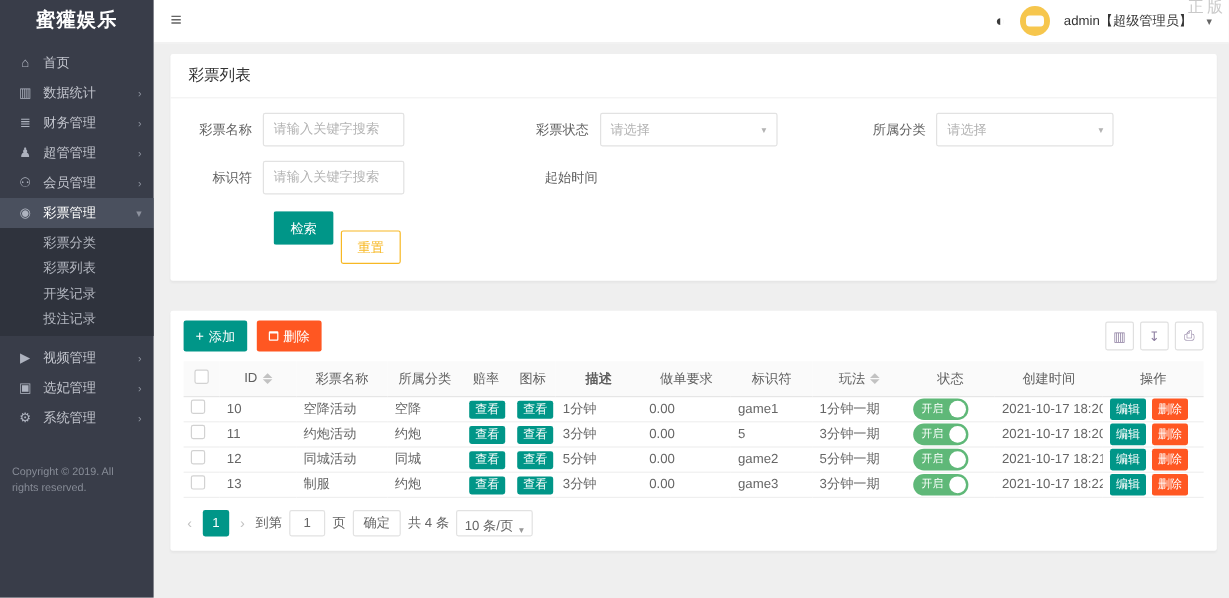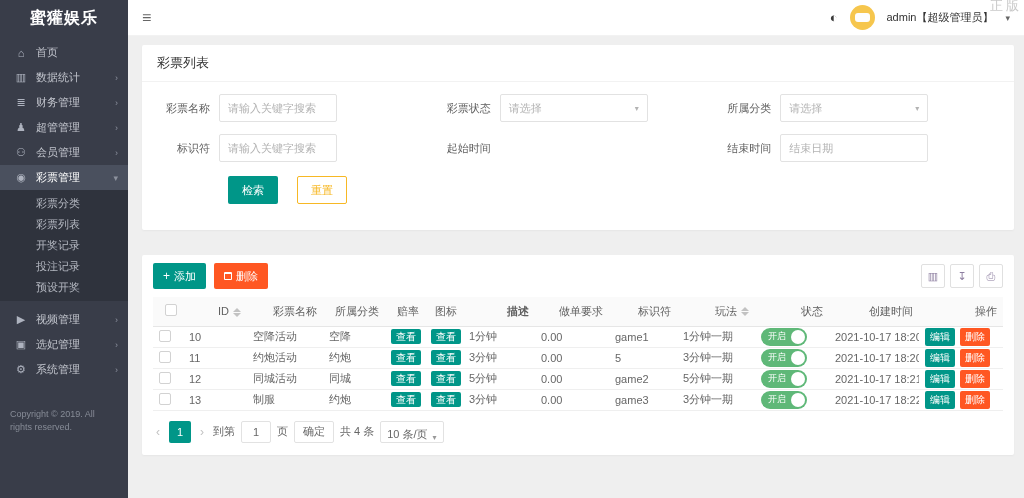--- a/index.html
+++ b/index.html
@@ -35,38 +35,38 @@
 
   .card-title { padding:9px 15px; font-size:13px; color:#333; border-bottom:1px solid #f2f2f2; }
   .form-area { padding:12px 15px 0 15px; }
   .form-row { display:flex; margin-bottom:12px; }
   .form-group { display:flex; align-items:center; width:288px; }
   .f-label { width:62px; text-align:right; font-size:11px; color:#5f5f5f; padding-right:9px; }
   .f-input { width:118px; height:28px; border:1px solid #e2e2e2; border-radius:2px; padding:0 8px; font-size:11px; color:#666; outline:none; }
   .f-input::placeholder { color:#b3b3b3; }
   .f-select { width:148px; height:28px; border:1px solid #e2e2e2; border-radius:2px; padding:0 8px; font-size:11px; color:#b3b3b3; display:flex; align-items:center; cursor:pointer; background:#fff; }
   .f-select .sel-caret { margin-left:auto; font-size:8px; color:#b3b3b3; }
-  .btn-row { padding:2px 0 26px 71px; display:flex; gap:19px; }
+  .btn-row { padding:2px 0 14px 71px; display:flex; gap:6px; }
   .btn { height:28px; padding:0 13px; border-radius:2px; font-size:11px; display:inline-flex; align-items:center; cursor:pointer; border:1px solid transparent; }
   .btn-primary { background:#009688; color:#fff; }
-  .btn-reset { background:#fff; border-color:#f7b824; color:#f7b824; }
+  .btn-reset { background:#fff; border-color:#f7b824; color:#f7b824;margin-top:16px; }
 
   
   .table-card { margin-top:25px; }
   .toolbar { padding:8px 11px; display:flex; align-items:center; }
   .btn-sm { height:26px; padding:0 10px; border-radius:2px; font-size:11px; color:#fff; display:inline-flex; align-items:center; gap:4px; cursor:pointer; }
   .btn-add { background:#009688; }
   .btn-delete { background:#FF5722; margin-left:8px; }
   .plus-glyph { font-size:12px; line-height:1; }
   .trash-glyph { width:8px; height:8px; border:1px solid #fff; border-top:2px solid #fff; border-radius:1px; display:inline-block; }
   .tool-icons { margin-left:auto; display:flex; gap:5px; }
   .tool-icon-btn { width:24px; height:24px; border:1px solid #e0e0e0; border-radius:2px; background:#fff; color:#8d7ea0; font-size:11px; display:flex; align-items:center; justify-content:center; cursor:pointer; }
 
   table { width:calc(100% - 22px); margin:0 11px; border-collapse:collapse; font-size:11px; color:#666; table-layout:fixed; }
-  th { font-weight:normal; text-align:right; padding:0 6px; height:29px; color:#5f5f5f; border-bottom:1px solid #e6e6e6; background:#fafafa;margin-left:20px; }
+  th { font-weight:normal; text-align:center; padding:0 6px; height:29px; color:#5f5f5f; border-bottom:1px solid #e6e6e6; background:#fafafa;margin-left:20px; }
   td { padding:0 6px; height:21px; border-bottom:1px solid #efefef; overflow:hidden; white-space:nowrap; }
   .col-check { width:30px; } .col-id { width:64px; } .col-name { width:76px; } .col-cat { width:62px; }
   .col-odds { width:40px; } .col-icon { width:38px; } .col-desc { width:72px;font-weight:bold; } .col-req { width:74px; }
   .col-ident { width:68px; } .col-play { width:78px; } .col-status { width:74px; } .col-created { width:90px; } .col-ops { width:84px; }
   .checkbox { width:12px; height:12px; border:1px solid #d2d2d2; border-radius:2px; background:#fff; display:inline-block; cursor:pointer; }
   .sort { display:inline-flex; flex-direction:column; margin-left:4px; vertical-align:middle; }
   .sort i { width:0; height:0; border-left:4px solid transparent; border-right:4px solid transparent; display:block; }
   .sort .up { border-bottom:4px solid #c2c2c2; margin-bottom:1px; }
   .sort .down { border-top:4px solid #c2c2c2; }
   .badge-view { background:#009688; color:#fff; font-size:10px; padding:2px 5px; border-radius:2px; cursor:pointer; }
@@ -119,21 +119,20 @@
     <div class="menu-item active">
       <span class="mi-icon">◉</span>
       <span>彩票管理</span>
       <span class="mi-arrow">▾</span>
     </div>
     <div class="submenu">
       <div class="submenu-item">彩票分类</div>
       <div class="submenu-item">彩票列表</div>
       <div class="submenu-item">开奖记录</div>
       <div class="submenu-item">投注记录</div>
-      <div class="submenu-item">预设开奖</div>
     </div>
     <div class="menu-item" style="margin-top:6px;">
       <span class="mi-icon">▶</span>
       <span>视频管理</span>
       <span class="mi-arrow">›</span>
     </div>
     <div class="menu-item">
       <span class="mi-icon">▣</span>
       <span>选妃管理</span>
       <span class="mi-arrow">›</span>
@@ -184,24 +183,20 @@
             </div>
           </div>
         </div>
         <div class="form-row">
           <div class="form-group">
             <span class="f-label">标识符</span>
             <input class="f-input" placeholder="请输入关键字搜索" style="">
           </div>
           <div class="form-group">
             <span class="f-label">起始时间</span>
-          </div>
-          <div class="form-group">
-            <span class="f-label">结束时间</span>
-            <input class="f-input" style="width: 148px;" placeholder="结束日期">
           </div>
         </div>
         <div class="btn-row">
           <span class="btn btn-primary">检索</span>
           <span class="btn btn-reset">重置</span>
         </div>
       </div>
     </div>
 
     <div class="card table-card">

